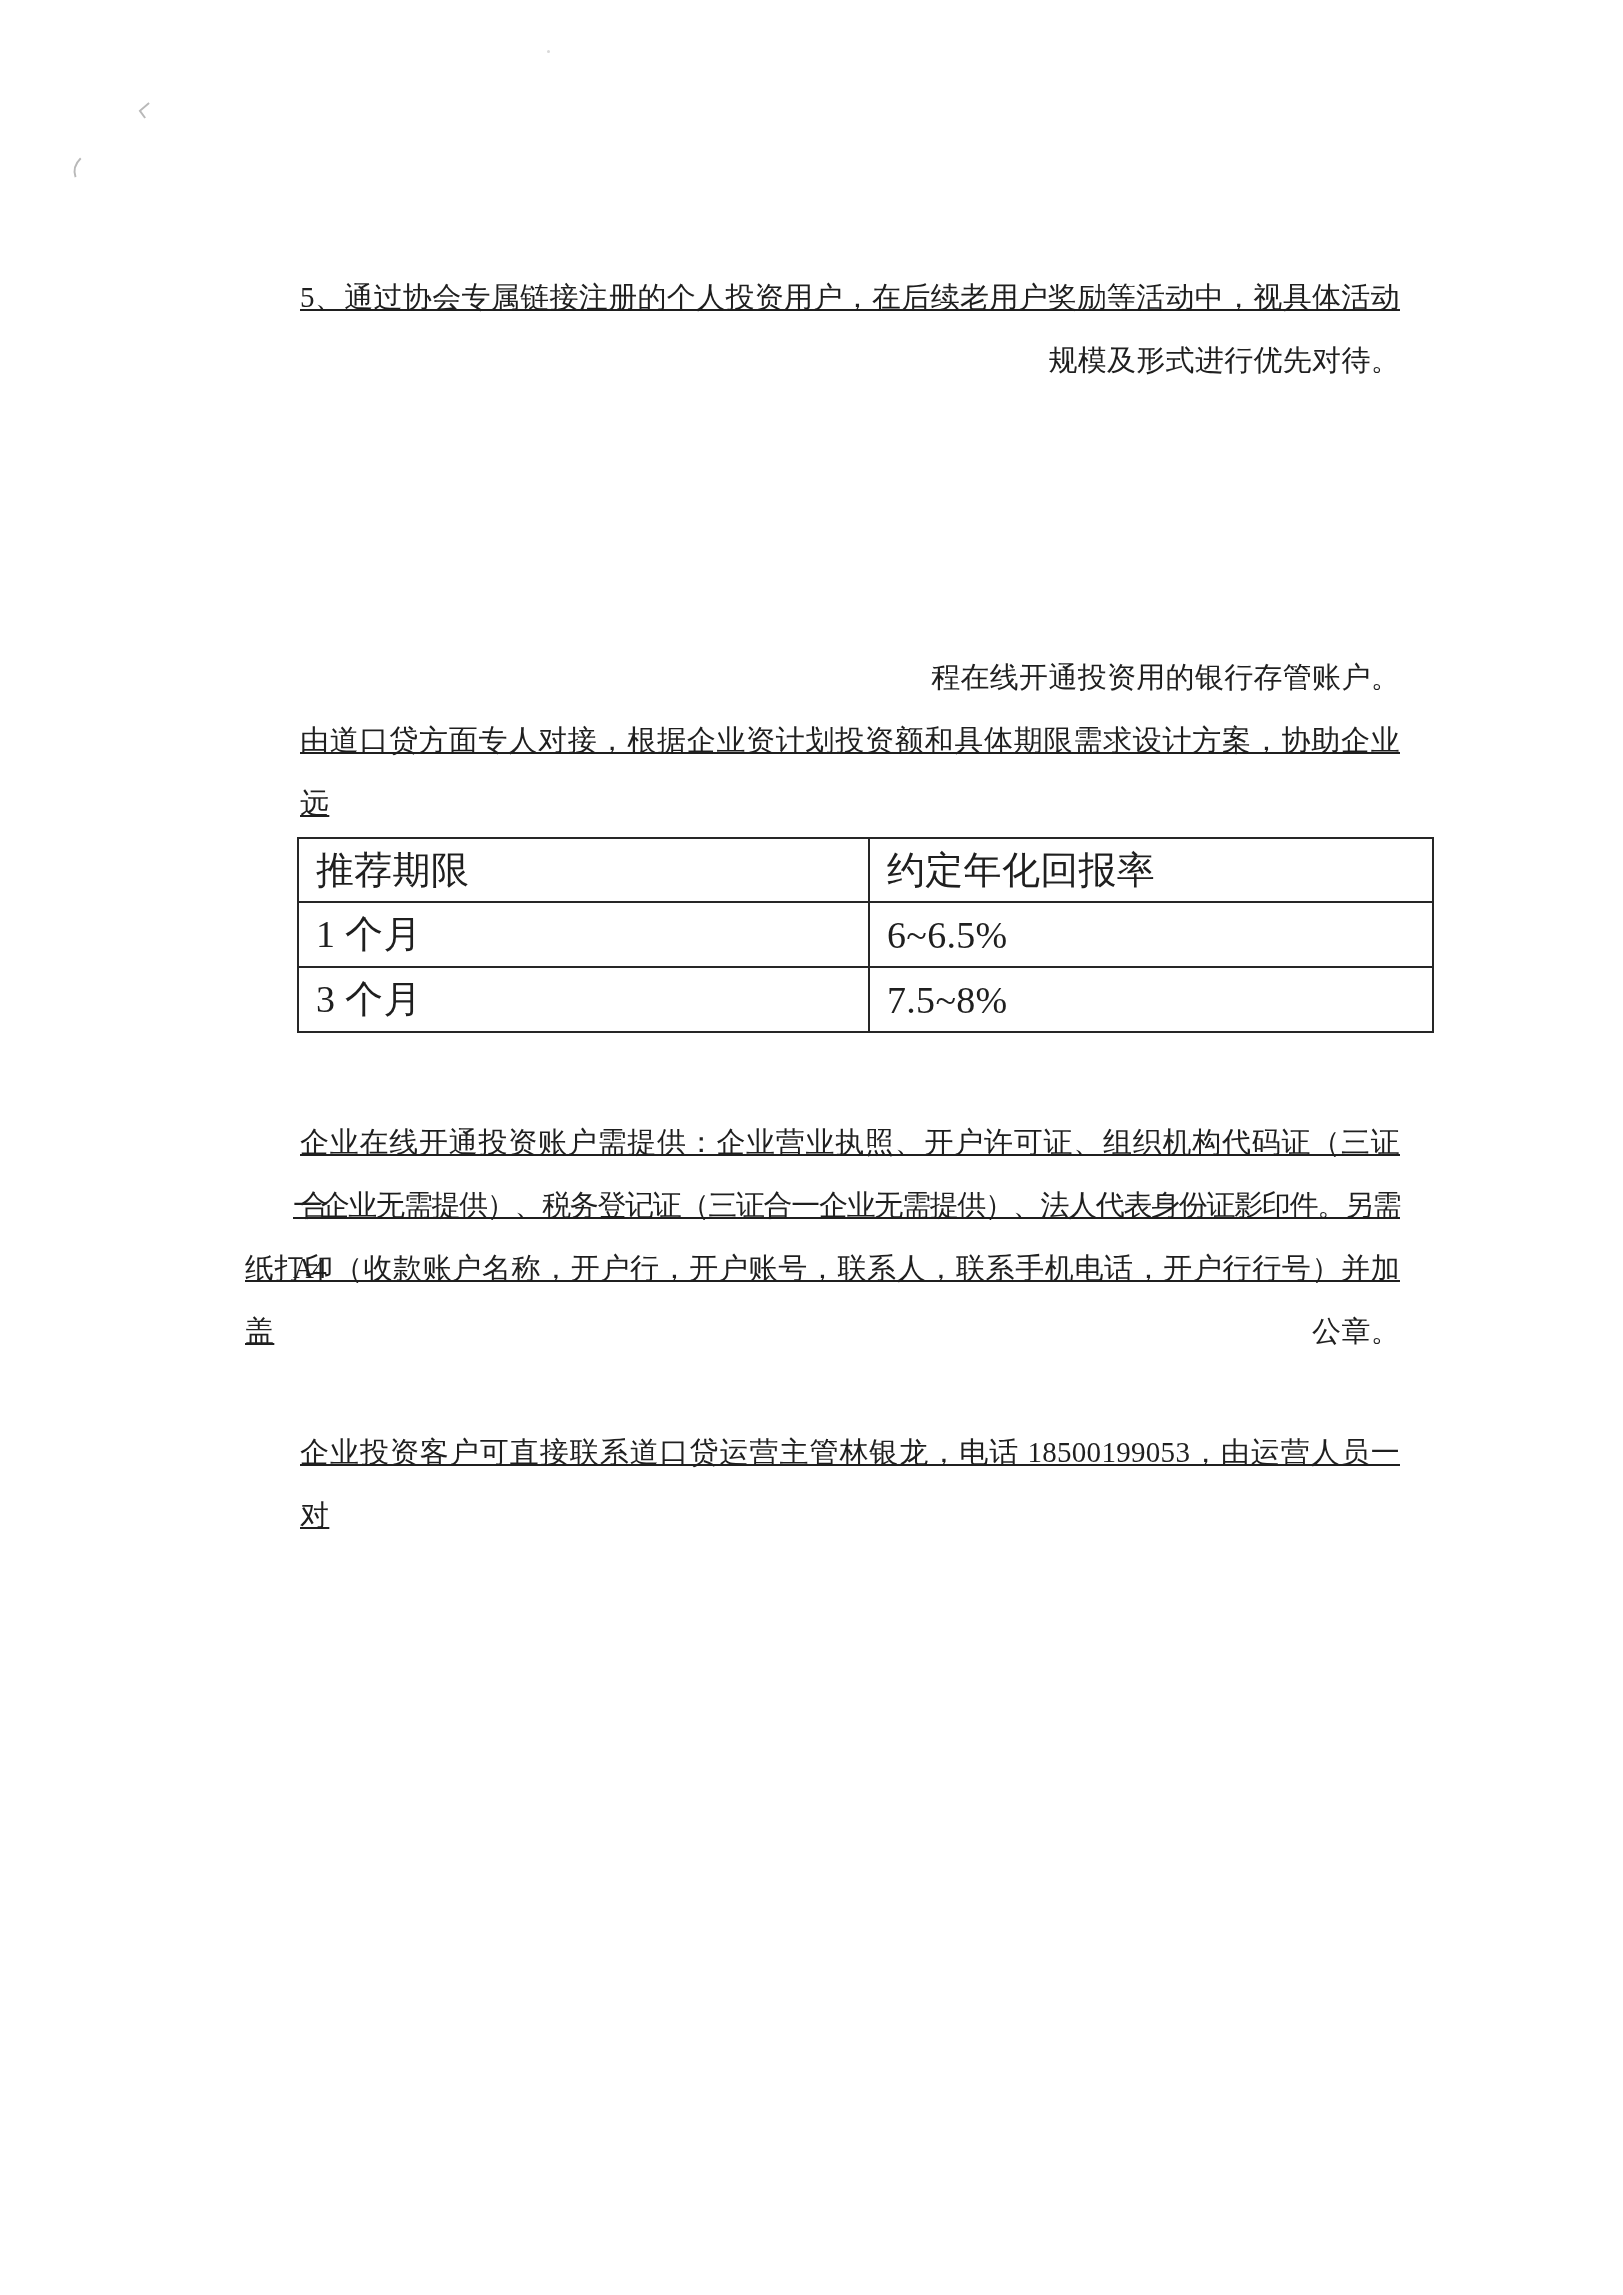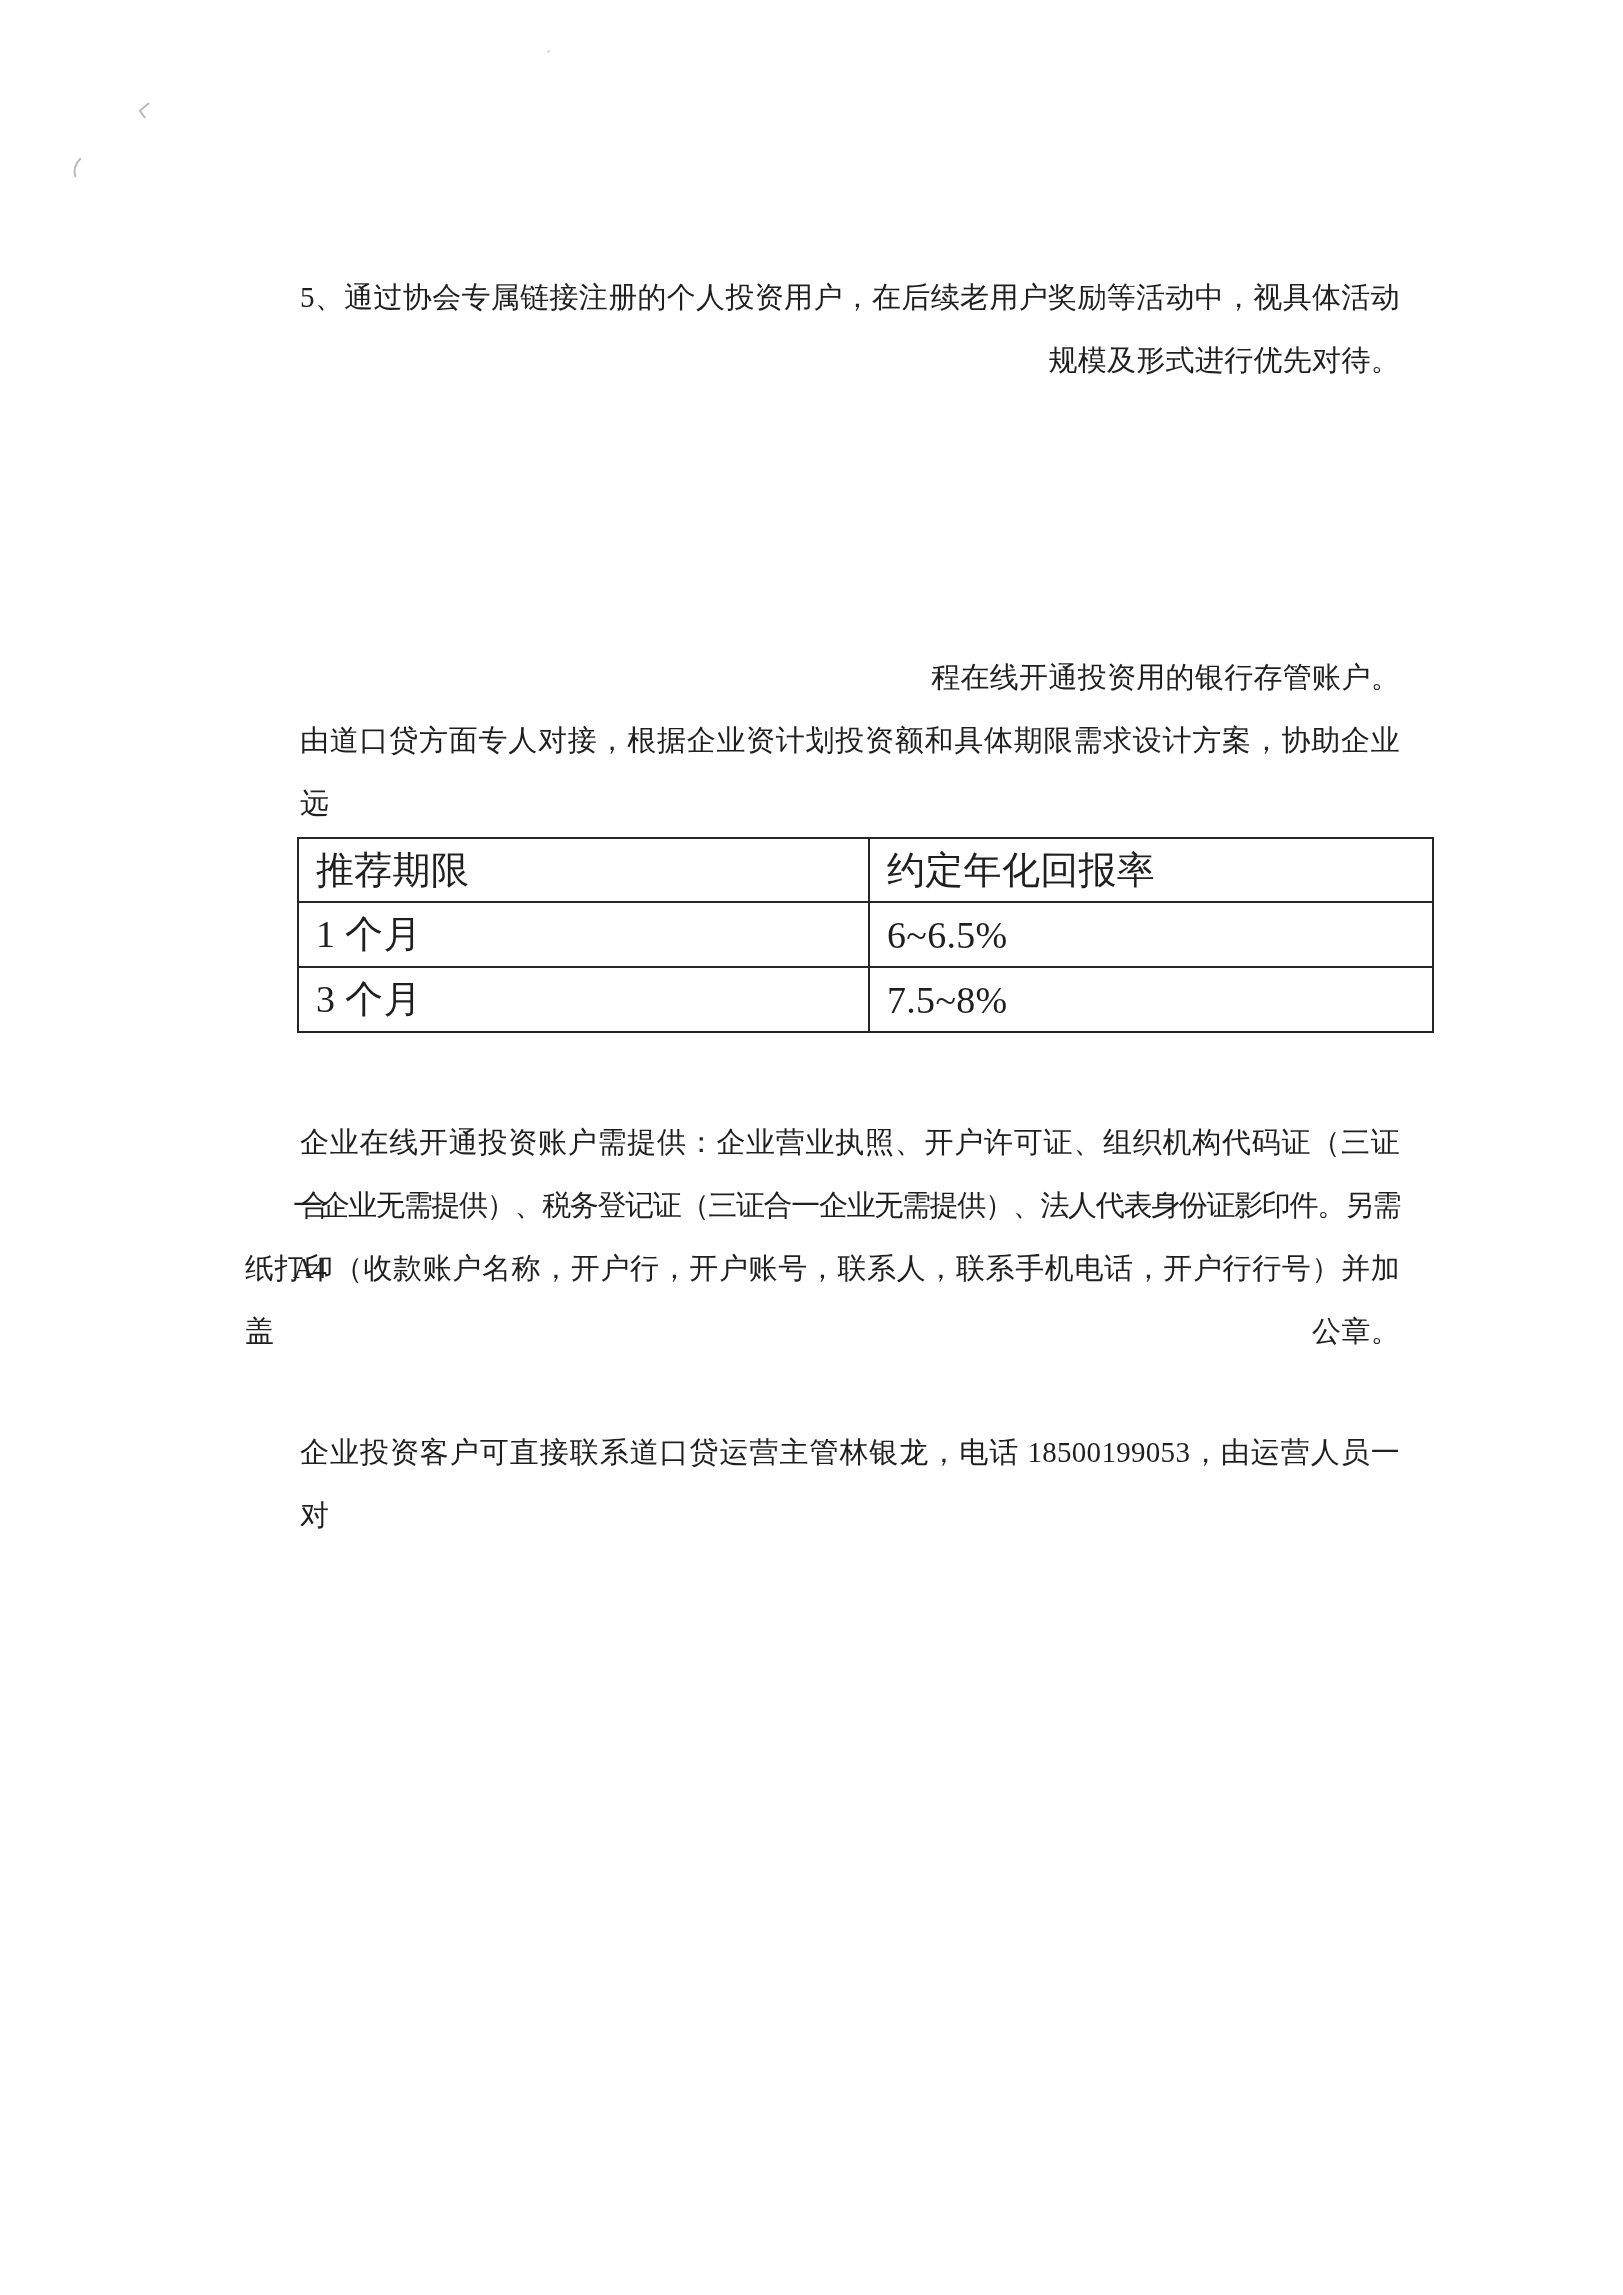--- a/index.html
+++ b/index.html
@@ -27,20 +27,21 @@
     white-space: nowrap;
     box-sizing: border-box;
     text-align: right;
   }
   
   .line.full {
     white-space: normal;
     text-align: justify;
     text-align-last: justify;
     text-justify: inter-character;
+    text-decoration: underline;
   }
   .line.indent { padding-left: 55px; }
   .line.tight  { letter-spacing: -1.6px; margin-left: 48px; }
 
   
   .heading {
     position: absolute;
     left: 298px;
     top: 518px;
     height: 63px;

